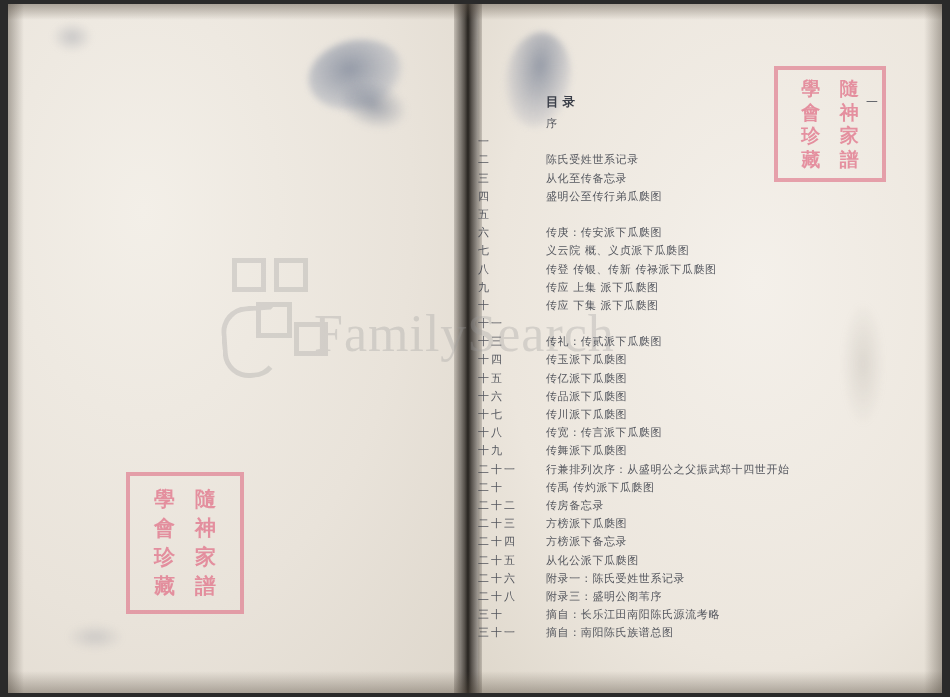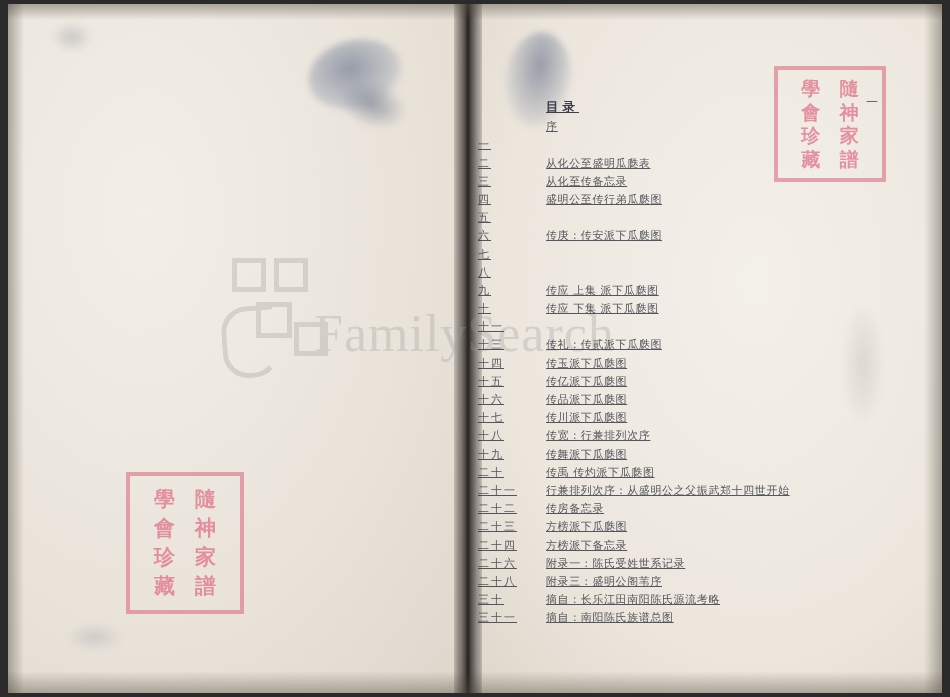--- a/index.html
+++ b/index.html
@@ -190,25 +190,24 @@
   
   .toc {
     position: absolute;
     left: 470px;
     top: 90px;
     width: 420px;
     color: #3b3f4a;
   }
   .toc-row {
     display: flex;
-    align-items: flex-end;
+    align-items: flex-start;
     height: 18.2px;
     font-size: 11px;
     font-family: "DejaVu Sans", sans-serif;
-    text-decoration: underline;
   }
   .toc-num {
     width: 68px;
     flex: 0 0 68px;
     letter-spacing: 2px;
     color: #3a3e48;
     white-space: nowrap;
   }
   .toc-title {
     flex: 1;
@@ -306,43 +305,45 @@
           <div class="toc-row faded">
             <div class="toc-num"></div>
             <div class="toc-title">序</div>
           </div>
           <div class="toc-row faded">
             <div class="toc-num">一</div>
             <div class="toc-title"></div>
           </div>
           <div class="toc-row faded">
             <div class="toc-num">二</div>
-            <div class="toc-title">从化公至盛明瓜瓞表</div>
+            <div class="toc-title">陈氏受姓世系记录</div>
           </div>
           <div class="toc-row faded">
             <div class="toc-num">三</div>
             <div class="toc-title">从化至传备忘录</div>
           </div>
           <div class="toc-row faded">
             <div class="toc-num">四</div>
             <div class="toc-title">盛明公至传行弟瓜瓞图</div>
           </div>
           <div class="toc-row faded">
             <div class="toc-num">五</div>
             <div class="toc-title"></div>
           </div>
           <div class="toc-row faded">
             <div class="toc-num">六</div>
             <div class="toc-title">传庚：传安派下瓜瓞图</div>
           </div>
           <div class="toc-row faded">
             <div class="toc-num">七</div>
+            <div class="toc-title">义云院  概、义贞派下瓜瓞图</div>
           </div>
           <div class="toc-row faded">
             <div class="toc-num">八</div>
+            <div class="toc-title">传登  传银、传新  传禄派下瓜瓞图</div>
           </div>
           <div class="toc-row faded">
             <div class="toc-num">九</div>
             <div class="toc-title">传应  上集  派下瓜瓞图</div>
           </div>
           <div class="toc-row faded">
             <div class="toc-num">十</div>
             <div class="toc-title">传应  下集  派下瓜瓞图</div>
           </div>
           <div class="toc-row faded">
@@ -363,47 +364,51 @@
           <div class="toc-row faded">
             <div class="toc-num">十六</div>
             <div class="toc-title">传品派下瓜瓞图</div>
           </div>
           <div class="toc-row faded">
             <div class="toc-num">十七</div>
             <div class="toc-title">传川派下瓜瓞图</div>
           </div>
           <div class="toc-row faded">
             <div class="toc-num">十八</div>
-            <div class="toc-title">传宽：行兼排列次序</div>
+            <div class="toc-title">传宽：传言派下瓜瓞图</div>
           </div>
           <div class="toc-row faded">
             <div class="toc-num">十九</div>
             <div class="toc-title">传舞派下瓜瓞图</div>
           </div>
           <div class="toc-row faded">
+            <div class="toc-num">二十一</div>
+            <div class="toc-title">行兼排列次序：从盛明公之父振武郑十四世开始</div>
+          </div>
+          <div class="toc-row faded">
             <div class="toc-num">二十</div>
             <div class="toc-title">传禹  传灼派下瓜瓞图</div>
           </div>
           <div class="toc-row faded">
-            <div class="toc-num">二十一</div>
-            <div class="toc-title">行兼排列次序：从盛明公之父振武郑十四世开始</div>
-          </div>
-          <div class="toc-row faded">
             <div class="toc-num">二十二</div>
             <div class="toc-title">传房备忘录</div>
           </div>
           <div class="toc-row faded">
             <div class="toc-num">二十三</div>
             <div class="toc-title">方榜派下瓜瓞图</div>
           </div>
           <div class="toc-row faded">
             <div class="toc-num">二十四</div>
             <div class="toc-title">方榜派下备忘录</div>
           </div>
           <div class="toc-row faded">
+            <div class="toc-num">二十五</div>
+            <div class="toc-title">从化公派下瓜瓞图</div>
+          </div>
+          <div class="toc-row faded">
             <div class="toc-num">二十六</div>
             <div class="toc-title">附录一：陈氏受姓世系记录</div>
           </div>
           <div class="toc-row faded">
             <div class="toc-num">二十八</div>
             <div class="toc-title">附录三：盛明公阁苇序</div>
           </div>
           <div class="toc-row faded">
             <div class="toc-num">三十</div>
             <div class="toc-title">摘自：长乐江田南阳陈氏源流考略</div>

